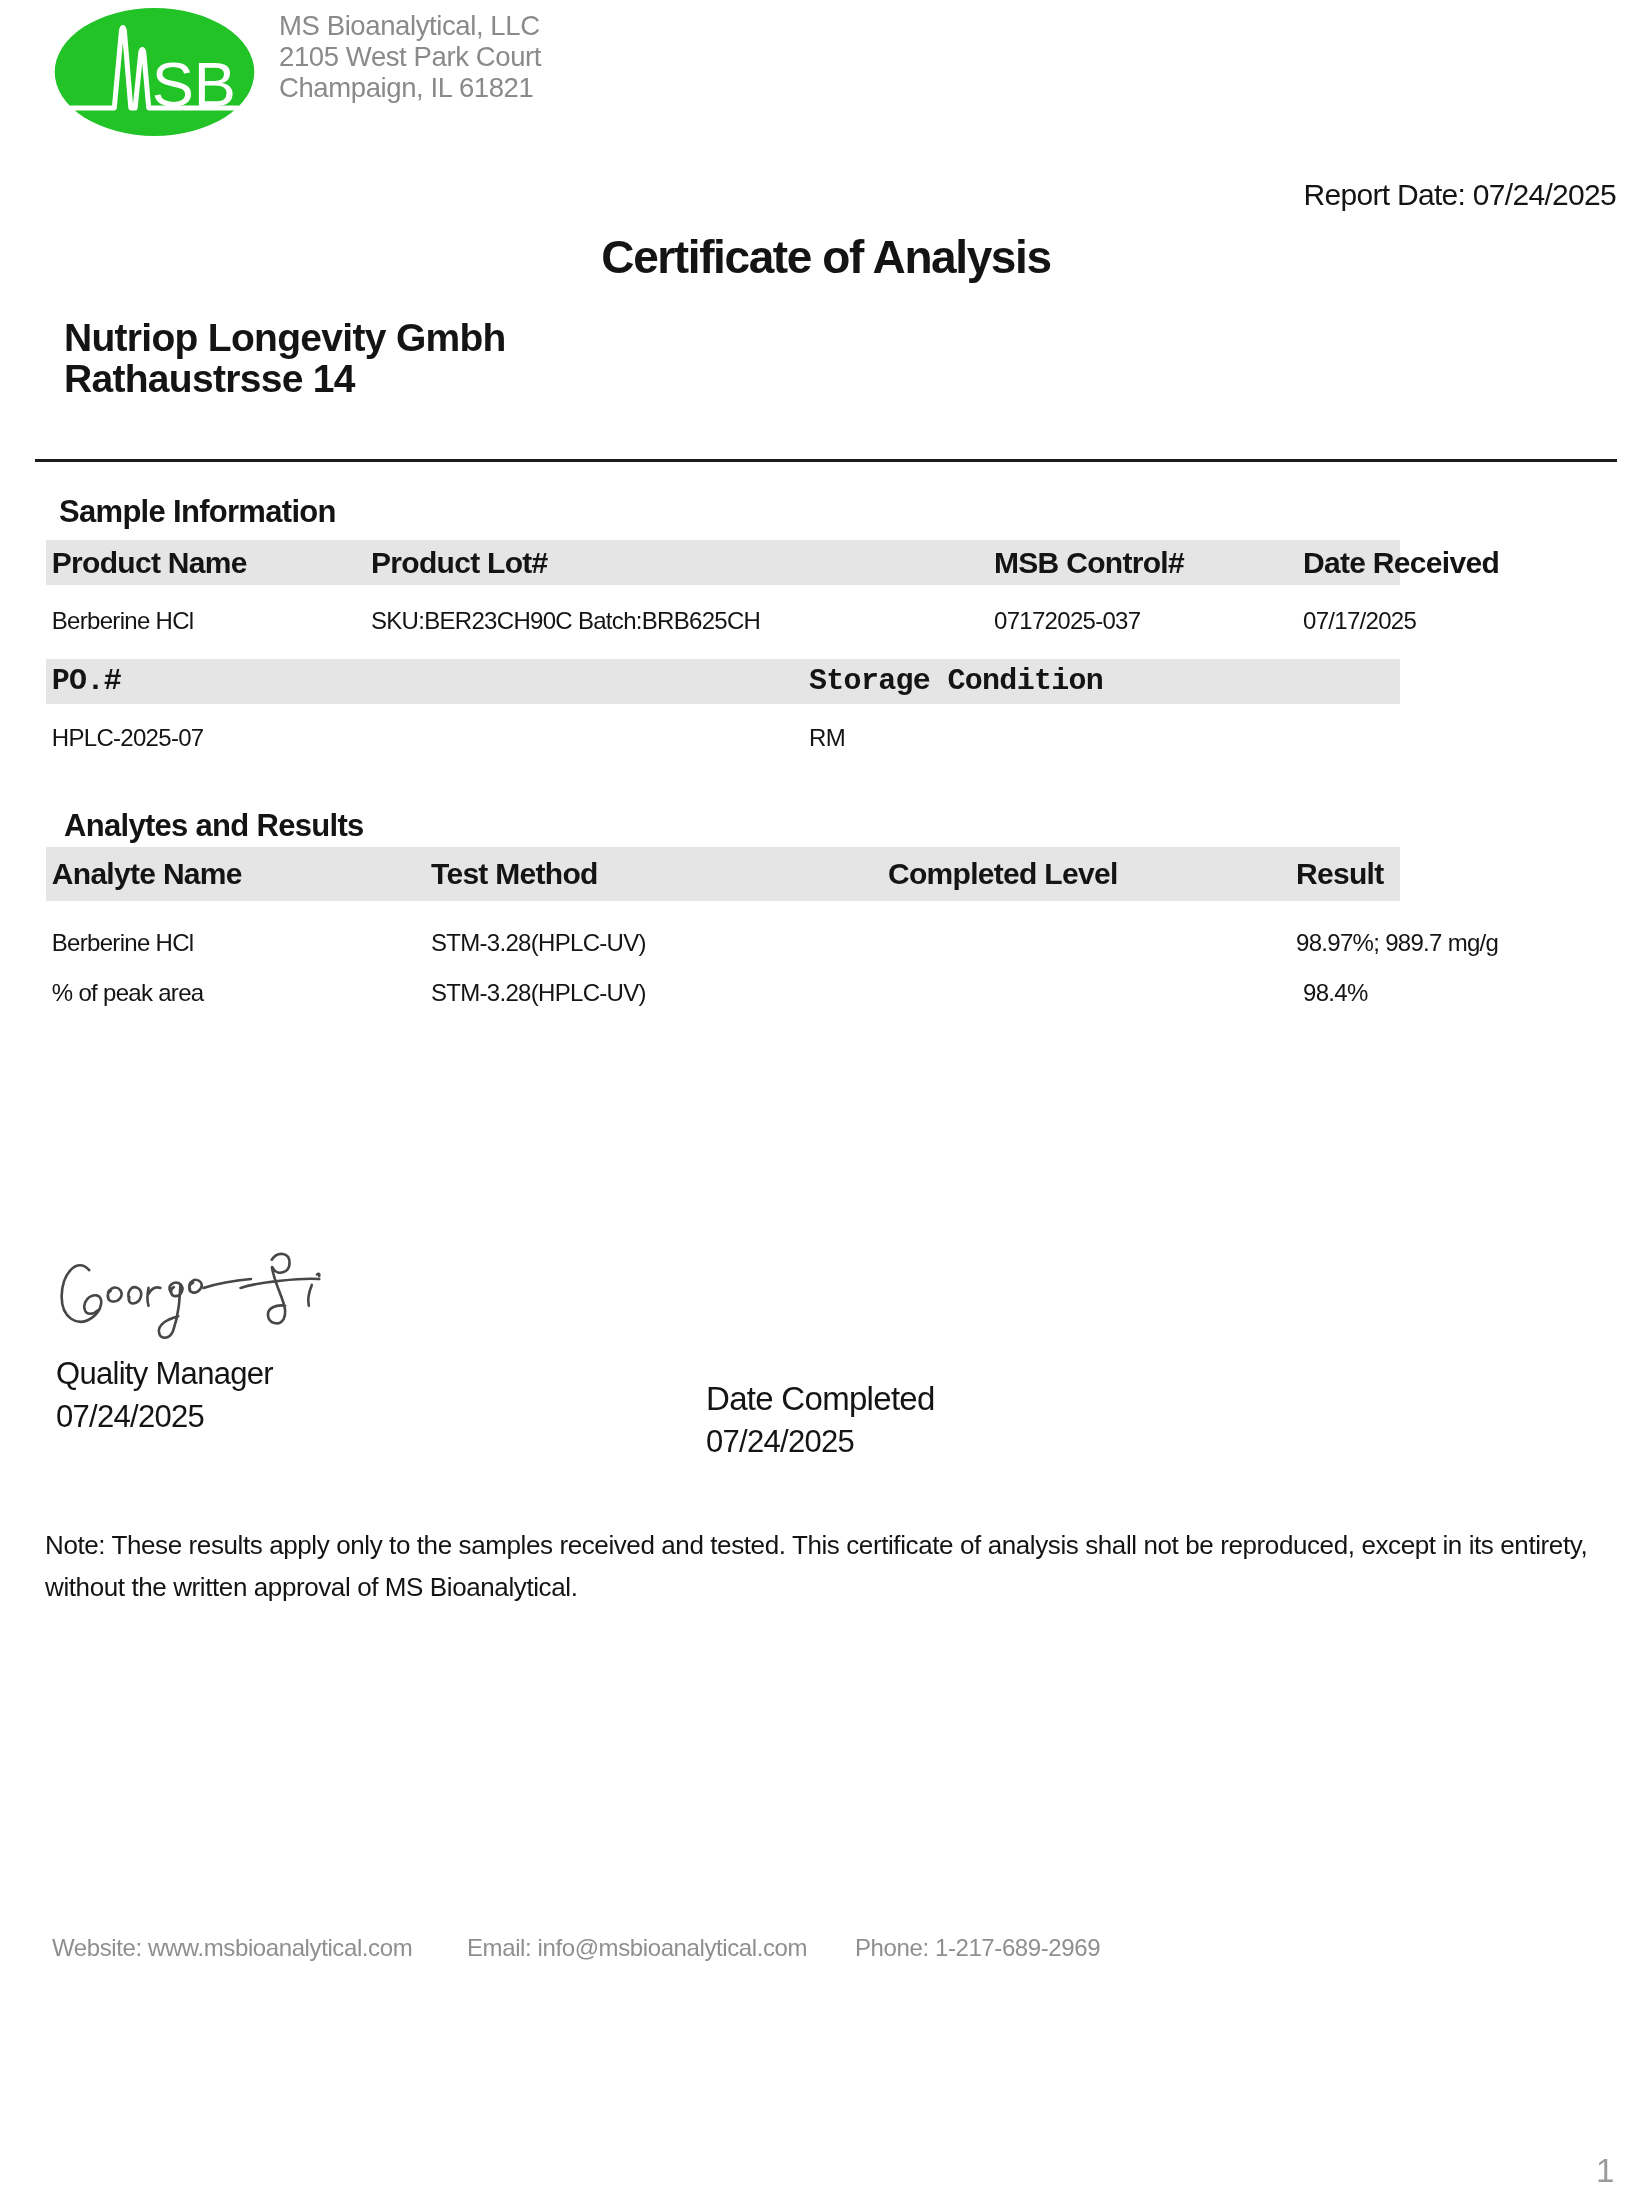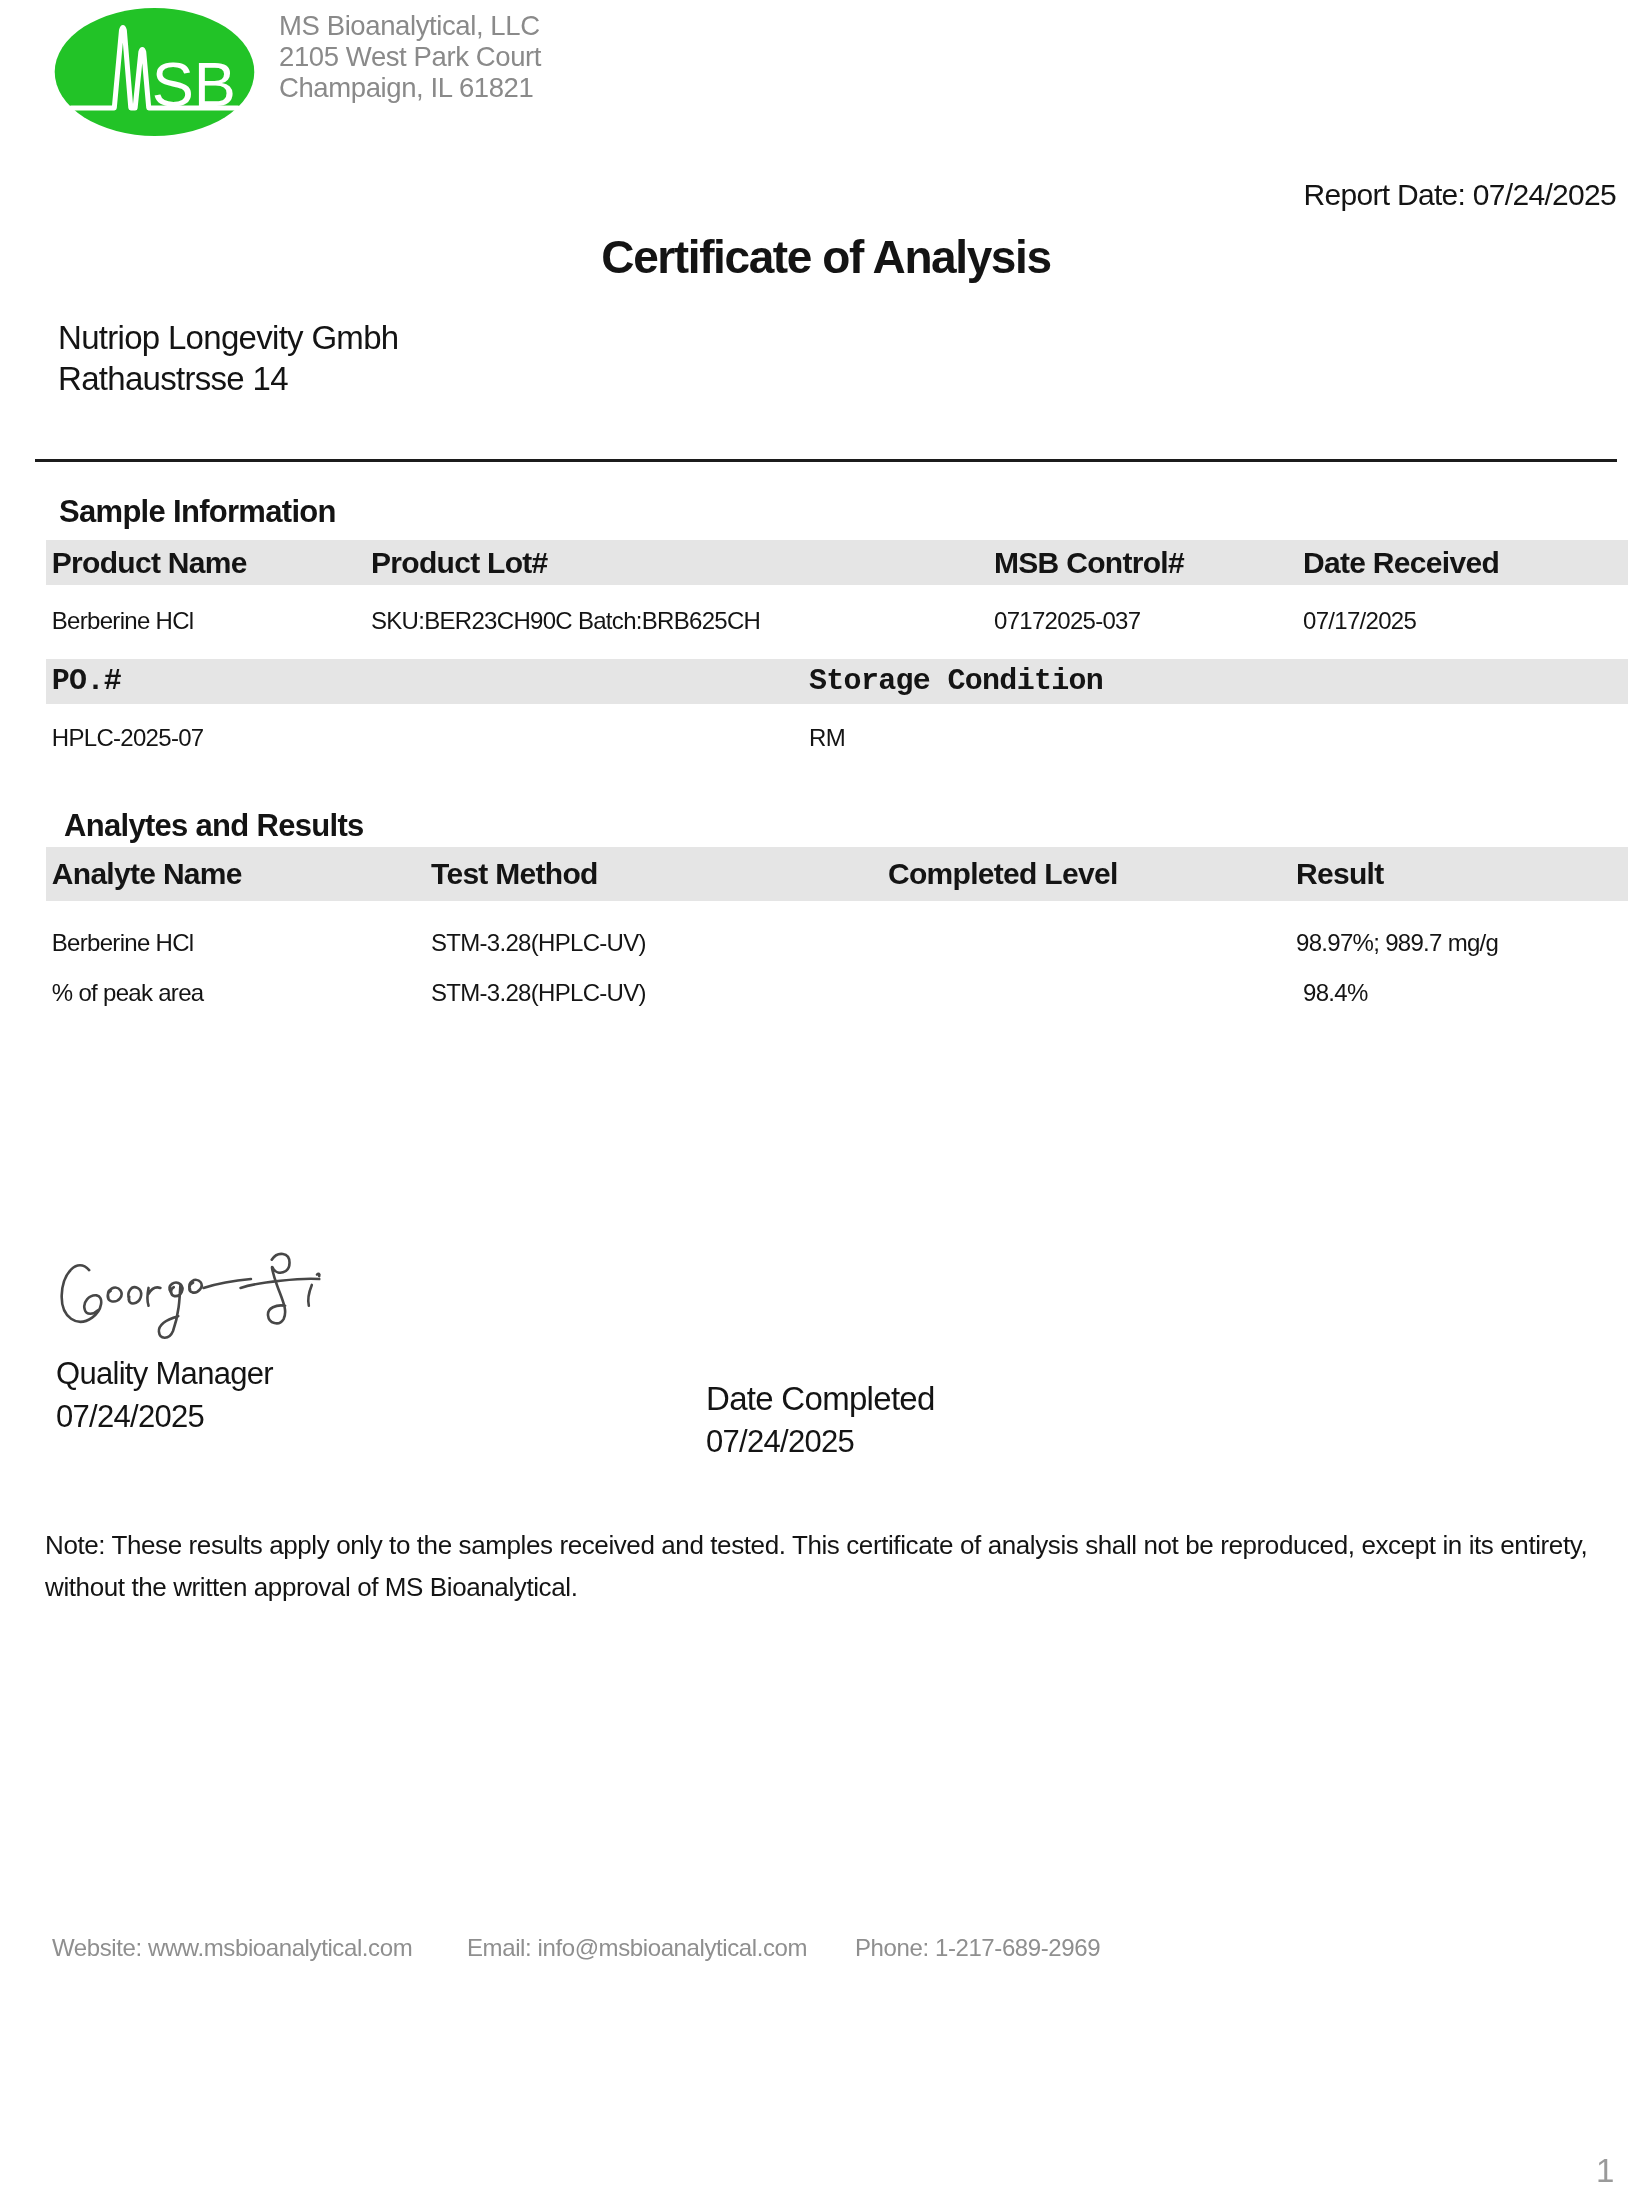--- a/index.html
+++ b/index.html
@@ -15,30 +15,30 @@
 
   
   .logo-wrap { left: 54px; top: 7.2px; width: 201px; height: 130px; }
   .company-block { left: 279px; top: 10px; color: #8a8a8a; font-size: 27.5px; line-height: 31px; letter-spacing: -0.4px; }
 
   
   .report-date { right: 36px; top: 178px; font-size: 30px; letter-spacing: -0.7px; }
   .doc-title { left: 0; top: 230px; width: 100%; text-align: center; font-size: 46px; font-weight: bold; letter-spacing: -1.4px; }
 
   
-  .customer-block { left: 58px; top: 317px; font-size: 33px; font-weight: normal; line-height: 41px; letter-spacing: -0.7px; }
+  .customer-block { left: 64px; top: 317px; font-size: 39px; font-weight: bold; line-height: 41px; letter-spacing: -0.7px; }
 
   .rule { left: 35px; top: 459px; width: 1582px; height: 2.9px; background: #1c1c1c; }
 
   .section-title { font-size: 31px; font-weight: bold; letter-spacing: -0.7px; }
   .sec-sample { left: 59px; top: 494px; }
   .sec-analytes { left: 64px; top: 808px; }
 
   
-  .band { left: 46px; width: 1582px; background: #e5e5e5; }
+  .band { left: 46px; width: 1354px; background: #e5e5e5; }
   .band-1 { top: 540px; height: 45px; }
   .band-2 { top: 659px; height: 45px; font-family: Liberation Mono, monospace; }
   .band-3 { top: 847px; height: 54px; }
   .band .cell { position: absolute; top: 0; font-weight: bold; font-size: 30px; letter-spacing: -0.7px; white-space: nowrap; }
   .band-1 .cell, .band-2 .cell { line-height: 45px; }
   .band-3 .cell { line-height: 54px; }
 
   .vrow { left: 46px; width: 1561px; height: 33px; }
   .vrow .cell { position: absolute; top: 0; font-size: 24px; line-height: 33px; letter-spacing: -0.7px; white-space: nowrap; }
   .row-sample { top: 604px; }

